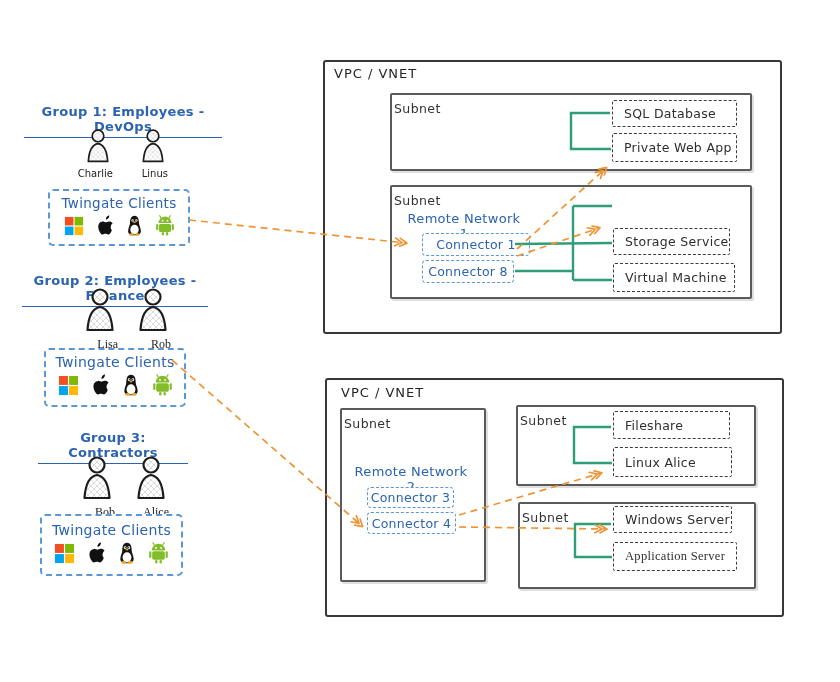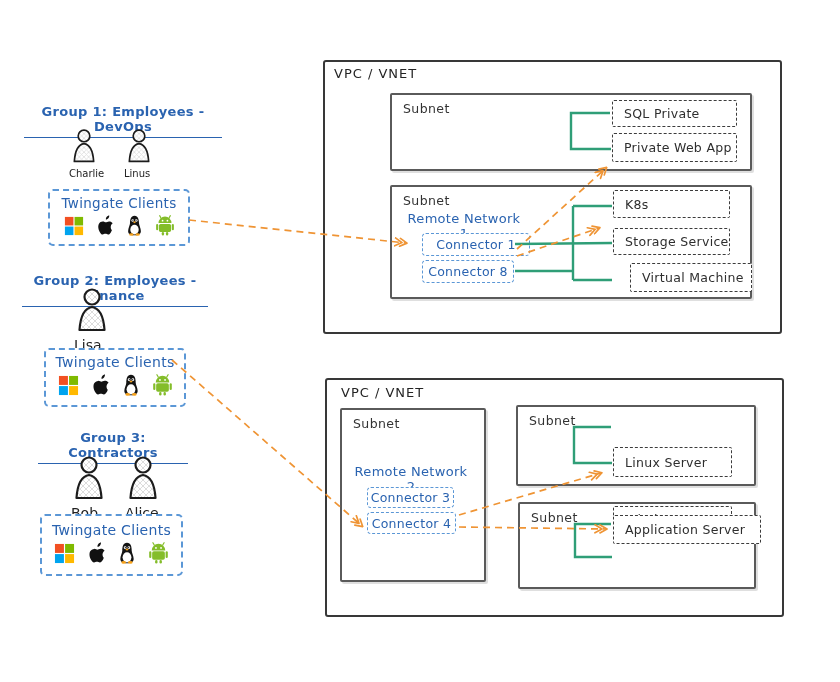--- a/index.html
+++ b/index.html
@@ -3,34 +3,34 @@
 <meta charset="utf-8">
 <style>
   html,body{margin:0;padding:0;background:#fff;}
   .canvas{position:relative;width:840px;height:682px;background:#ffffff;overflow:hidden;
           font-family:"DejaVu Sans", sans-serif;color:#333;}
   
   .group-title{position:absolute;color:#2a63b0;font-size:13px;font-weight:600;text-align:center;
                letter-spacing:.3px;}
   .group-title span{display:inline-block;border-bottom:1.8px solid #2a63b0;padding:0 2px 3px 2px;text-align:center;}
   
-  .person{position:absolute;text-align:left;}
+  .person{position:absolute;text-align:right;}
   .person .pname{font-size:10px;color:#222;margin-top:1px;}
-  .pname.small{font-size:14px;}
+  .pname.small{font-size:12px;font-family:Liberation Serif, serif;}
   
   .clients-box{position:absolute;border:2px dashed #5b97d6;border-radius:5px;text-align:center;
                background:#fff;}
   .clients-title{color:#2a63b0;font-size:13.5px;margin-top:4px;letter-spacing:.3px;}
   .clients-icons{display:flex;justify-content:center;align-items:center;gap:11px;margin-top:4px;}
   
   .vpc{position:absolute;border:2px solid #383838;border-radius:3px;background:#fff;}
   .vpc-label{position:absolute;font-size:13px;color:#242424;letter-spacing:1px;}
   .subnet{position:absolute;border:2px solid #5a5a5a;border-radius:2px;background:#fff;
           box-shadow:2px 2px 0 rgba(80,80,80,.18);}
-  .subnet-label{position:absolute;top:6px;left:11px;font-size:12.5px;color:#333;letter-spacing:.4px;}
+  .subnet-label{position:absolute;top:6px;left:2px;font-size:12.5px;color:#333;letter-spacing:.4px;}
   
   .service{position:absolute;border:1.6px dashed #3c3c3c;border-radius:2px;background:#fff;
            display:flex;align-items:center;padding-left:11px;font-size:12.5px;color:#2e2e2e;
            letter-spacing:.3px;box-sizing:border-box;}
   
   .net-label{position:absolute;color:#2a63b0;font-size:13px;text-align:center;letter-spacing:.3px;}
   .connector{position:absolute;border:1.8px dashed #5b97d6;border-radius:4px;background:#fff;
              display:flex;align-items:center;justify-content:center;color:#2a63b0;font-size:12.5px;
              letter-spacing:.3px;box-sizing:border-box;}
   svg.overlay{position:absolute;left:0;top:0;pointer-events:none;}
@@ -115,20 +115,27 @@
     <span>Group 2: Employees - Finance</span>
   </div>
 
   <div class="person" style="left:74px;top:288px;width:44px;">
     <svg width="36" height="44" viewBox="0 0 36 44">
       <circle cx="18" cy="9" r="7.5" fill="url(#hatch)" stroke="#1c1c1c" stroke-width="2.2"></circle>
       <path d="M18,19 C11,20 6.5,27 5.5,42 L30.5,42 C29.5,27 25,20 18,19 Z" fill="url(#hatch)" stroke="#1c1c1c" stroke-width="2.2" stroke-linejoin="round"></path>
     </svg>
     <div class="pname small">Lisa</div>
   </div>
+  <div class="person" style="left:127px;top:288px;width:44px;">
+    <svg width="36" height="44" viewBox="0 0 36 44">
+      <circle cx="18" cy="9" r="7.5" fill="url(#hatch)" stroke="#1c1c1c" stroke-width="2.2"></circle>
+      <path d="M18,19 C11,20 6.5,27 5.5,42 L30.5,42 C29.5,27 25,20 18,19 Z" fill="url(#hatch)" stroke="#1c1c1c" stroke-width="2.2" stroke-linejoin="round"></path>
+    </svg>
+    <div class="pname small">Rob</div>
+  </div>
 
   <div class="clients-box" style="left:44px;top:348px;width:138px;height:55px;">
     <div class="clients-title" style="font-size:14px;">Twingate Clients</div>
     <div class="clients-icons">
       <svg width="21" height="21" viewBox="0 0 22 22">
         <rect x="1" y="1" width="9.4" height="9.4" fill="#f25022"></rect>
         <rect x="11.6" y="1" width="9.4" height="9.4" fill="#7fba00"></rect>
         <rect x="1" y="11.6" width="9.4" height="9.4" fill="#00a4ef"></rect>
         <rect x="11.6" y="11.6" width="9.4" height="9.4" fill="#ffb900"></rect>
       </svg>
@@ -219,53 +226,53 @@
       </svg>
     </div>
   </div>
 
   <div class="vpc" style="left:323px;top:60px;width:455px;height:270px;"></div>
   <div class="vpc-label" style="left:334px;top:66px;">VPC / VNET</div>
 
   <div class="subnet" style="left:390px;top:93px;width:358px;height:74px;">
     <div class="subnet-label">Subnet</div>
   </div>
-  <div class="service" style="left:612px;top:100px;width:125px;height:27px;">SQL Private</div>
+  <div class="service" style="left:612px;top:100px;width:125px;height:27px;">SQL Database</div>
   <div class="service" style="left:612px;top:133px;width:125px;height:29px;">Private Web App</div>
 
   <div class="subnet" style="left:390px;top:185px;width:358px;height:110px;">
     <div class="subnet-label">Subnet</div>
   </div>
   <div class="net-label" style="left:406px;top:211px;width:116px;">Remote Network 1</div>
   <div class="connector" style="left:422px;top:233px;width:108px;height:23px;">Connector 1</div>
   <div class="connector" style="left:422px;top:260px;width:92px;height:23px;">Connector 8</div>
-  <div class="service" style="left:613px;top:190px;width:117px;height:28px;">K8s</div>
   <div class="service" style="left:613px;top:228px;width:117px;height:27px;">Storage Service</div>
-  <div class="service" style="left:613px;top:263px;width:122px;height:29px;margin-left:17px;">Virtual Machine</div>
+  <div class="service" style="left:613px;top:263px;width:122px;height:29px;">Virtual Machine</div>
 
   <div class="vpc" style="left:325px;top:378px;width:455px;height:235px;"></div>
   <div class="vpc-label" style="left:341px;top:385px;">VPC / VNET</div>
 
   <div class="subnet" style="left:340px;top:408px;width:142px;height:170px;">
     <div class="subnet-label">Subnet</div>
   </div>
   <div class="net-label" style="left:352px;top:464px;width:118px;">Remote Network 2</div>
   <div class="connector" style="left:367px;top:487px;width:87px;height:21px;">Connector 3</div>
   <div class="connector" style="left:367px;top:512px;width:89px;height:22px;">Connector 4</div>
 
   <div class="subnet" style="left:516px;top:405px;width:236px;height:77px;">
     <div class="subnet-label">Subnet</div>
   </div>
-  <div class="service" style="left:613px;top:447px;width:119px;height:30px;">Linux Server</div>
+  <div class="service" style="left:613px;top:411px;width:117px;height:28px;">Fileshare</div>
+  <div class="service" style="left:613px;top:447px;width:119px;height:30px;">Linux Alice</div>
 
   <div class="subnet" style="left:518px;top:502px;width:234px;height:83px;">
     <div class="subnet-label">Subnet</div>
   </div>
   <div class="service" style="left:613px;top:506px;width:119px;height:27px;">Windows Server</div>
-  <div class="service" style="left:613px;top:515px;width:148px;height:29px;">Application Server</div>
+  <div class="service" style="left:613px;top:542px;width:124px;height:29px;font-family:Liberation Serif, serif;">Application Server</div>
 
   <svg class="overlay" width="840" height="682" viewBox="0 0 840 682">
 
     <polyline points="610,113 571,113 571,149 611,149" fill="none" stroke="#2f9e77" stroke-width="2.4"></polyline>
 
     <line x1="573" y1="206" x2="573" y2="280" stroke="#2f9e77" stroke-width="2.4"></line>
     <line x1="573" y1="206" x2="612" y2="206" stroke="#2f9e77" stroke-width="2.4"></line>
     <line x1="515" y1="244" x2="612" y2="243" stroke="#2f9e77" stroke-width="2.4"></line>
     <line x1="515" y1="271" x2="573" y2="271" stroke="#2f9e77" stroke-width="2.4"></line>
     <line x1="573" y1="280" x2="612" y2="280" stroke="#2f9e77" stroke-width="2.4"></line>

